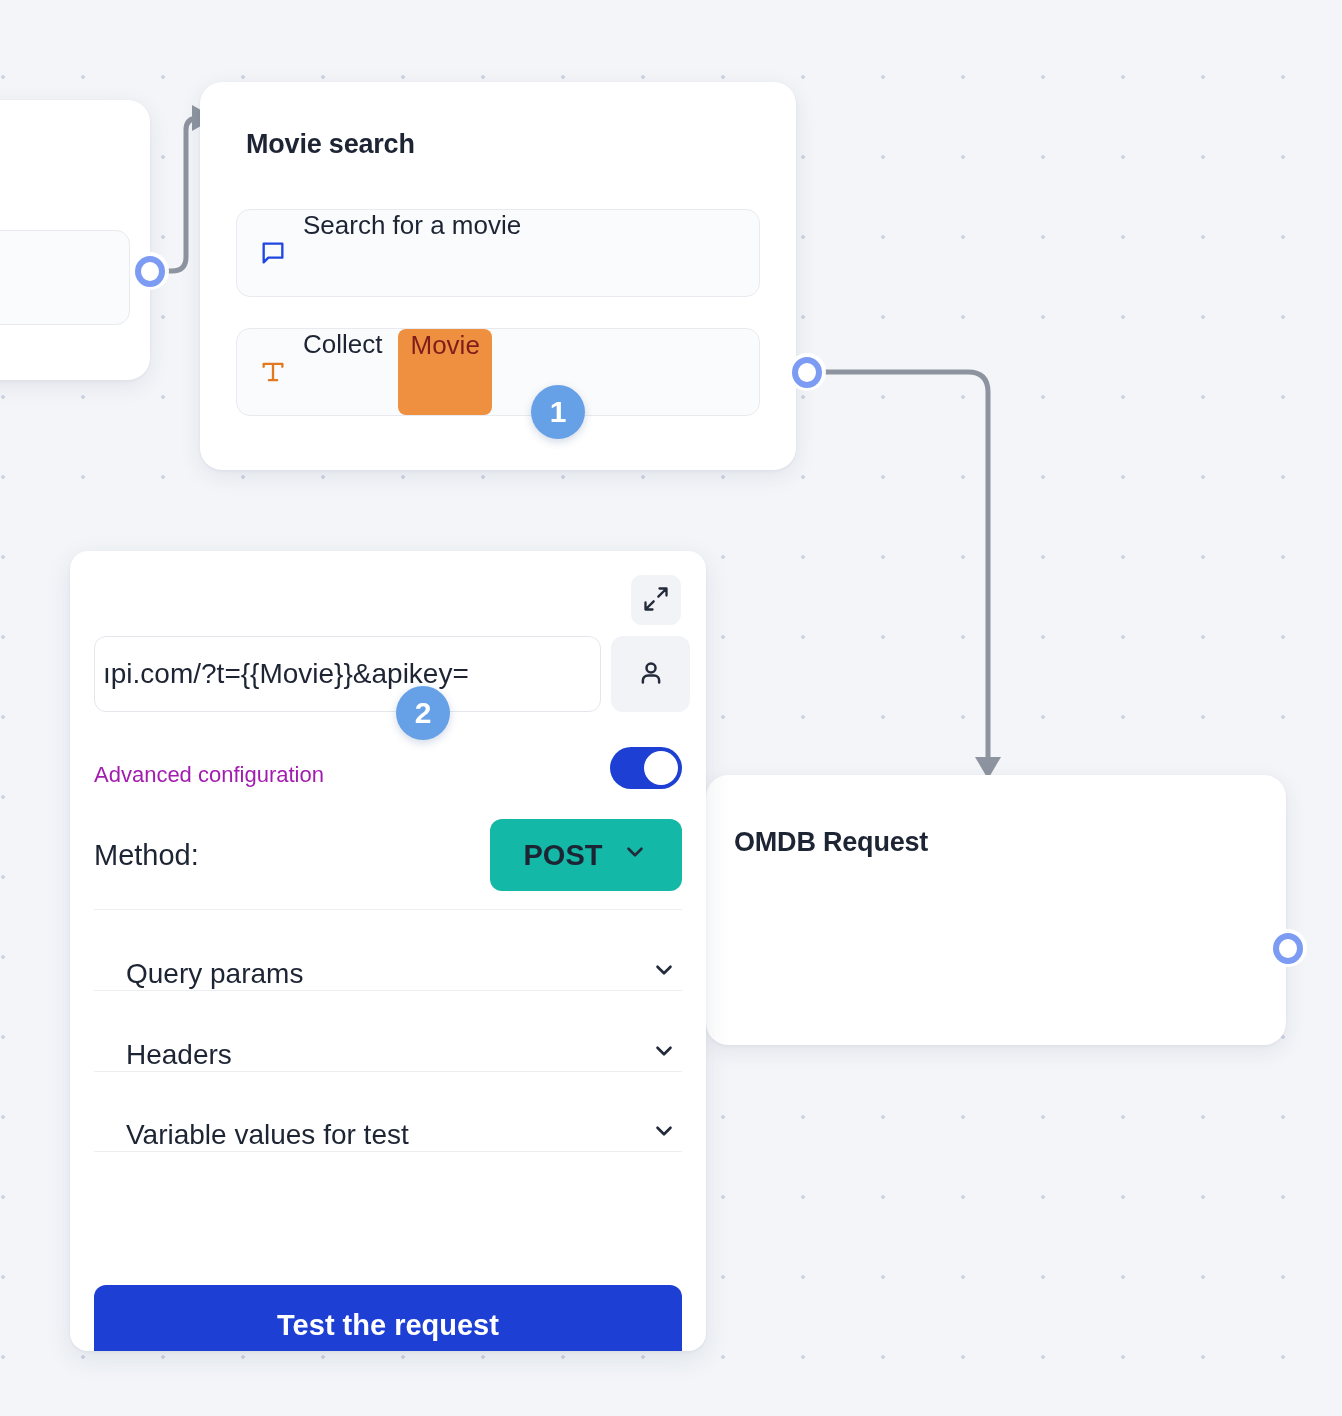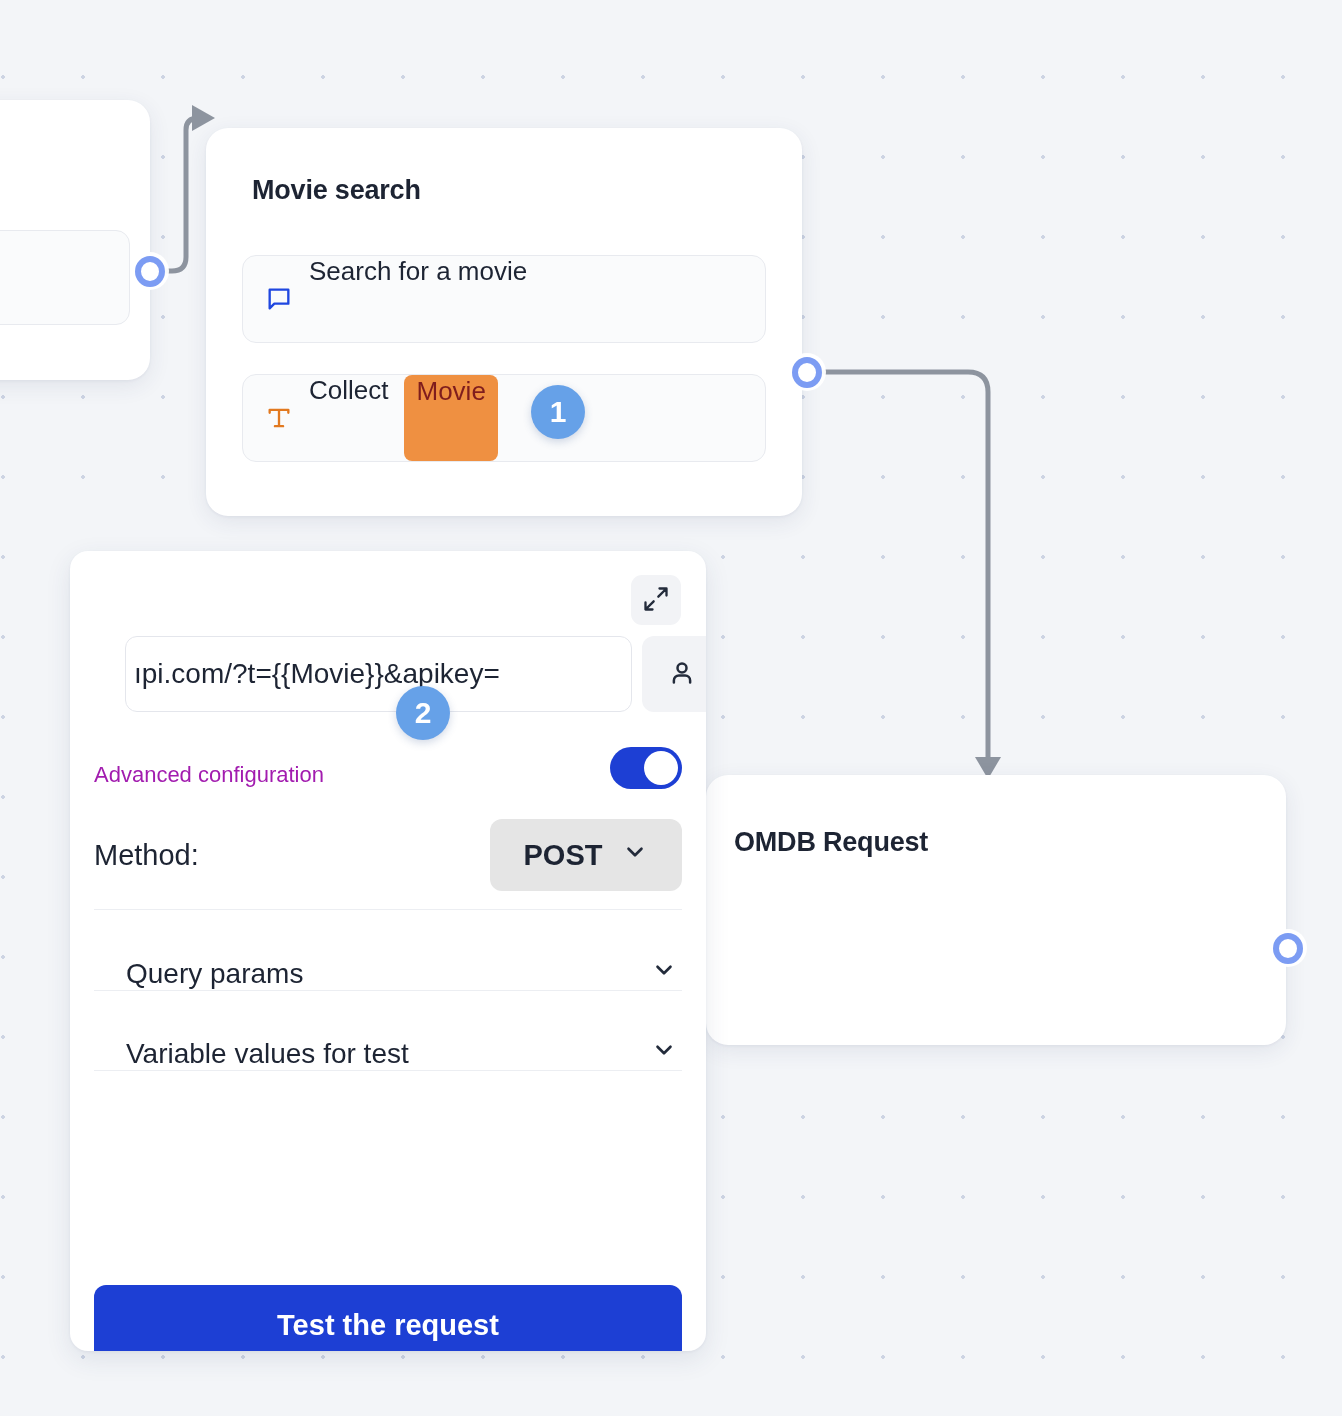--- a/index.html
+++ b/index.html
@@ -37,21 +37,21 @@
     background: #fafbfc;
     border: 1px solid #e8eaef;
     border-radius: 14px;
     font-size: 26px;
     color: #1d2433;
     padding: 0 22px;
   }
   .node-row .glyph { display: flex; align-items: center; justify-content: center; flex: 0 0 auto; }
 
   
-  #movie-search-node { left: 206px; top: 82px; width: 596px; height: 388px; margin-top: 46px; }
+  #movie-search-node { left: 200px; top: 82px; width: 596px; height: 388px; }
   #movie-search-node .node-title { position: absolute; left: 46px; top: 47px; }
   #movie-search-node .node-row { position: absolute; left: 36px; width: 524px; height: 88px; }
   #row-search { top: 127px; }
   #row-collect { top: 246px; }
   .chip {
     background: #ef9041;
     color: #7f1d1d;
     border-radius: 8px;
     padding: 3px 12px 6px;
     font-size: 26px;
@@ -124,21 +124,21 @@
   }
   #expand-button {
     position: absolute; right: 25px; top: 24px;
     width: 50px; height: 50px;
     border-radius: 11px;
     background: #f2f3f6;
     display: flex; align-items: center; justify-content: center;
     border: none; cursor: pointer;
   }
 
-  .url-row { position: absolute; left: 24px; top: 85px; display: flex; gap: 10px; margin-left: 31px; }
+  .url-row { position: absolute; left: 24px; top: 85px; display: flex; gap: 10px; }
   .url-input {
     width: 507px; height: 76px;
     border: 1px solid #e4e6ec;
     border-radius: 12px;
     background: #ffffff;
     font-family: "Liberation Sans", sans-serif;
     font-size: 28px;
     color: #1d2433;
     padding: 0 0 0 14px;
     overflow: hidden;
@@ -176,21 +176,21 @@
   }
 
   .method-row {
     position: absolute; left: 24px; top: 268px;
     width: 588px; height: 72px;
     display: flex; align-items: center; justify-content: space-between;
   }
   .method-label { font-size: 29px; color: #1d2433; }
   .method-select {
     width: 192px; height: 72px;
-    background: #e5e5e5;
+    background: #14b8a6;
     border-radius: 12px;
     border: none;
     display: flex; align-items: center; justify-content: center;
     gap: 20px;
     font-size: 29px; font-weight: bold; color: #1d2433;
     cursor: pointer;
   }
 
   .accordion { position: absolute; left: 24px; top: 358px; width: 588px; }
   .acc-item {
@@ -313,20 +313,28 @@
     <div class="accordion">
       <div class="acc-item">
         <span>Query params</span>
         <span class="chev">
           <svg width="26" height="26" viewBox="0 0 24 24" fill="none" stroke="#232b3b" stroke-width="2.4" stroke-linecap="round" stroke-linejoin="round">
               <path d="M6 9 l6 6 l6 -6"></path>
             </svg>
         </span>
       </div>
       <div class="acc-item">
+        <span>Headers</span>
+        <span class="chev">
+          <svg width="26" height="26" viewBox="0 0 24 24" fill="none" stroke="#232b3b" stroke-width="2.4" stroke-linecap="round" stroke-linejoin="round">
+              <path d="M6 9 l6 6 l6 -6"></path>
+            </svg>
+        </span>
+      </div>
+      <div class="acc-item">
         <span>Variable values for test</span>
         <span class="chev">
           <svg width="26" height="26" viewBox="0 0 24 24" fill="none" stroke="#232b3b" stroke-width="2.4" stroke-linecap="round" stroke-linejoin="round">
               <path d="M6 9 l6 6 l6 -6"></path>
             </svg>
         </span>
       </div>
     </div>
 
     <button id="test-button">Test the request</button>

